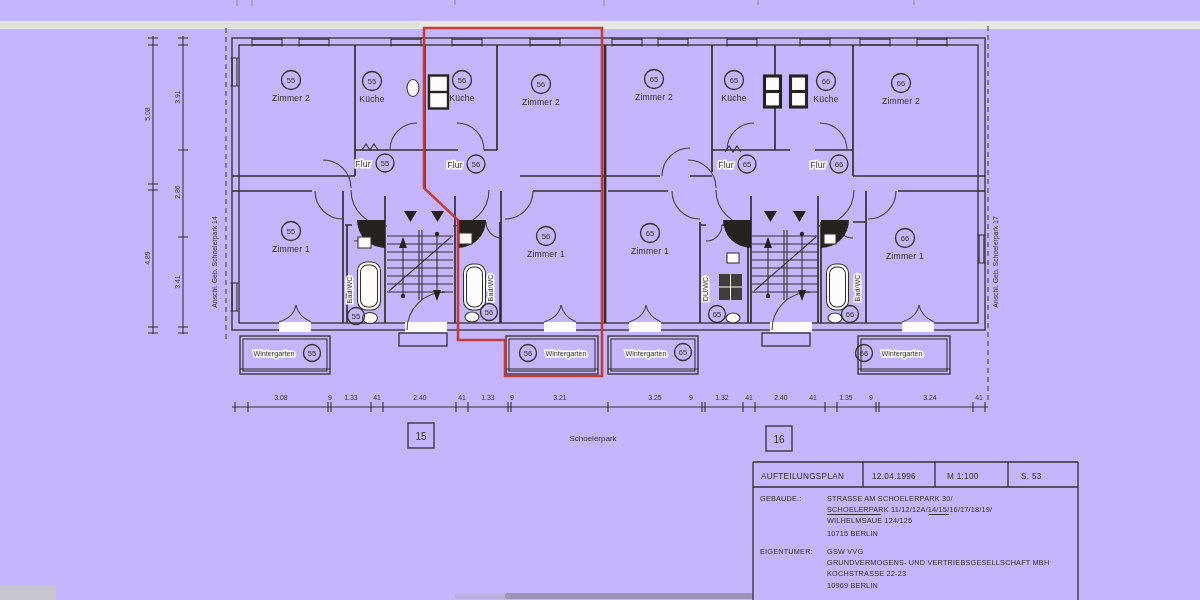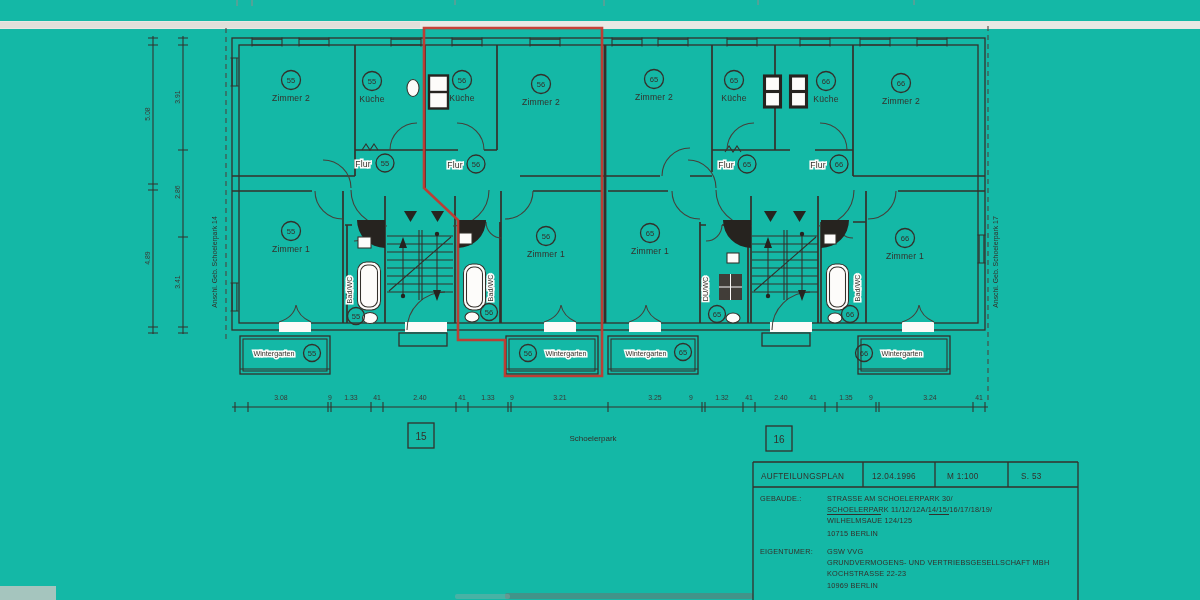--- a/index.html
+++ b/index.html
@@ -1,16 +1,16 @@
 <!DOCTYPE html>
 <html><head>
 <meta charset="utf-8">
 <style>
   html,body{margin:0;padding:0;background:#ffffff;}
-  .page{position:relative;width:1200px;height:600px;background:#14b8a6;overflow:hidden;}
+  .page{position:relative;width:1200px;height:600px;background:#c4b5fd;overflow:hidden;}
   svg{display:block;}
   text{font-family:"Liberation Sans","DejaVu Sans",sans-serif;fill:#34302b;}
   .w{fill:none;stroke:#34302b;stroke-width:1.3;}
   .wi{fill:none;stroke:#34302b;stroke-width:1.7;}
   .wp{fill:none;stroke:#34302b;stroke-width:2.8;}
   .thin{fill:none;stroke:#34302b;stroke-width:1.05;}
   .arc{fill:none;stroke:#45413b;stroke-width:1.1;}
   .fix{fill:#fdfcfa;stroke:#34302b;stroke-width:1.05;}
   .open{fill:#fcfbf9;stroke:none;}
   .un{font-size:7.6px;text-anchor:middle;}

